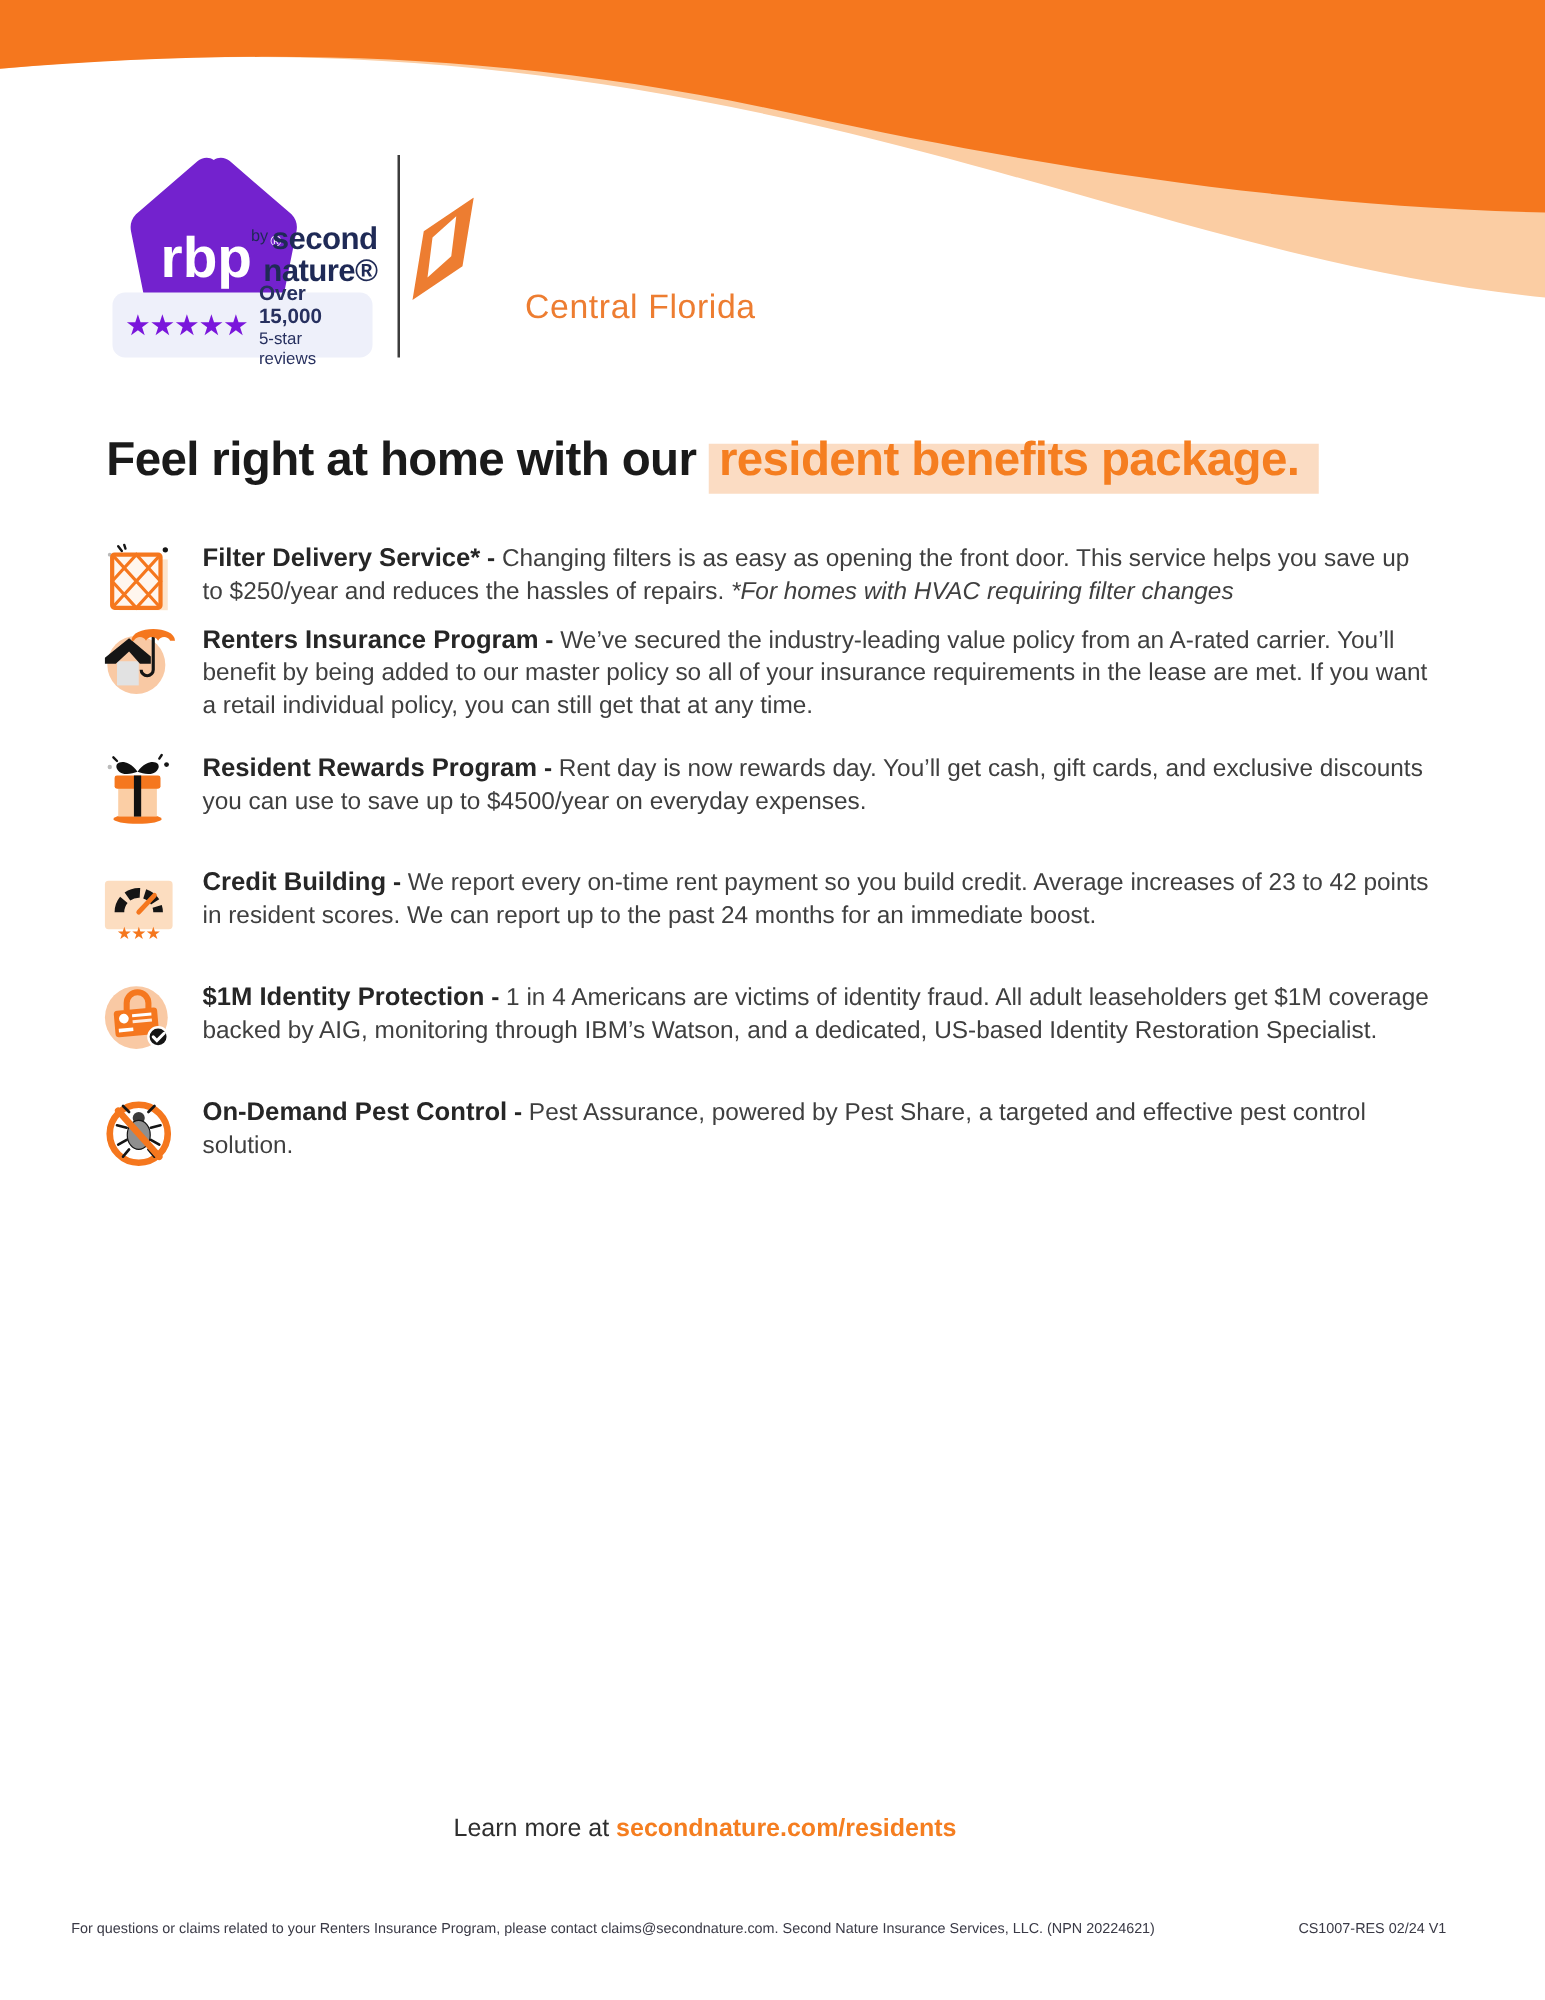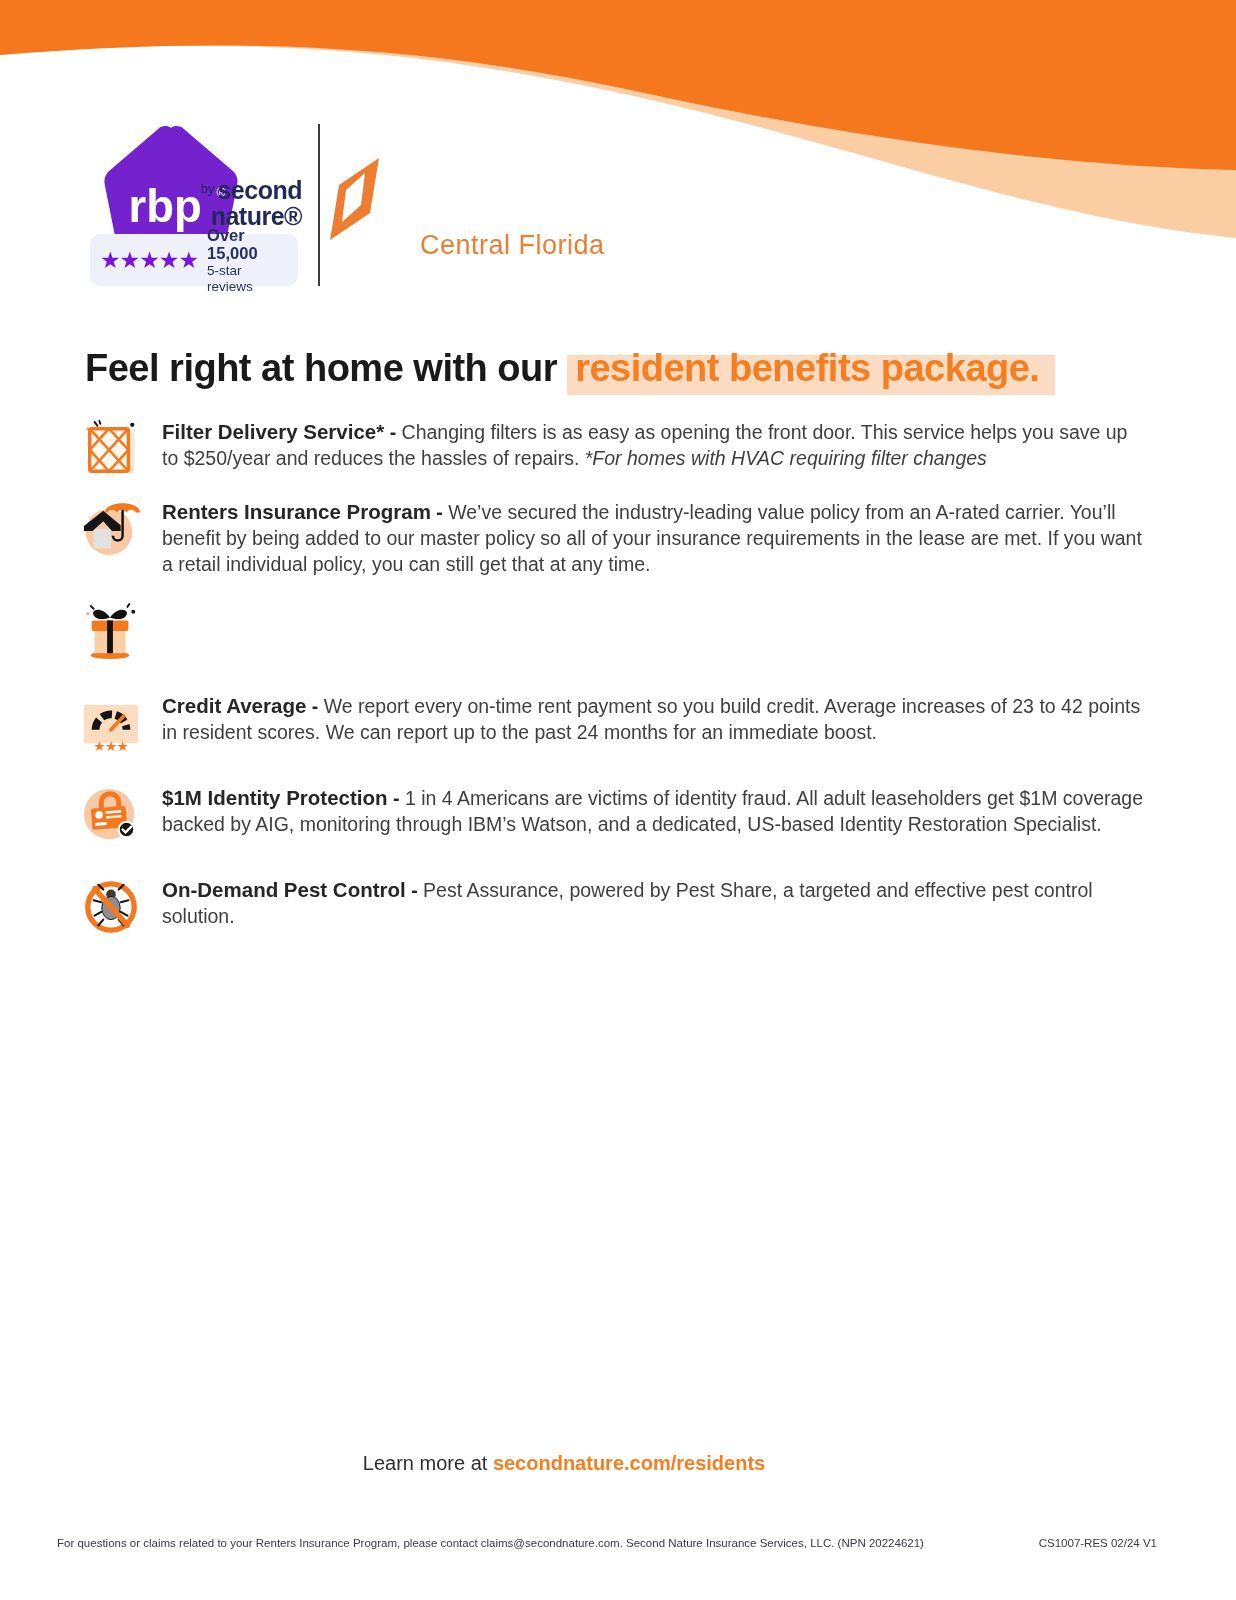--- a/index.html
+++ b/index.html
@@ -33,21 +33,21 @@
   .heading .hl{color:#f57e20;font-weight:700;padding:2px 16px 6px 8px;
                background:linear-gradient(#fbdcc3,#fbdcc3) left bottom / 100% 80% no-repeat;}
 
   
   .benefit{left:82px;width:1062px;display:flex;align-items:flex-start;gap:22px;}
   .b-icon{flex:0 0 58px;width:58px;height:64px;}
   .b-text{font-size:19.5px;line-height:26px;color:#3f3f3f;padding-top:2px;}
   .b-title{font-weight:700;color:#262626;font-size:20.5px;}
   .b-sep{font-weight:700;color:#262626;}
   .b-note{font-style:italic;}
-  .r1{top:417px;} .r2{top:497px;} .r3{top:600px;} .r4{top:691px;} .r5{top:783px;} .r6{top:875px;}
+  .r1{top:432px;} .r2{top:497px;} .r3{top:600px;} .r4{top:691px;} .r5{top:783px;} .r6{top:875px;}
 
   
   .learn-more{left:0;top:1452px;width:1128px;text-align:center;font-size:20px;color:#2f2f2f;}
   .learn-more .link{color:#f57e20;font-weight:700;}
   .fine-print{left:57px;top:1537px;width:1100px;display:flex;justify-content:space-between;
               font-size:11.5px;color:#3a3a46;gap:34px;}
 </style>
 </head>
 <body>
 
@@ -123,33 +123,36 @@
       <circle cx="6" cy="14" r="1.8" fill="#bbb"></circle>
       <circle cx="53" cy="12" r="2" fill="#151515"></circle>
       <path d="M9,6 L12,9 M49,4 L47,7" stroke="#151515" stroke-width="2" stroke-linecap="round"></path>
       <ellipse cx="29" cy="57" rx="20" ry="4" fill="#f5771e"></ellipse>
       <rect x="13" y="30" width="32" height="25" fill="#fbcea5"></rect>
       <rect x="10" y="21" width="38" height="11" rx="2" fill="#f5771e"></rect>
       <rect x="26" y="21" width="6" height="34" fill="#111"></rect>
       <path d="M29,18 C20,5 7,10 13,17 C16,21 24,20 29,18 Z" fill="#111"></path>
       <path d="M29,18 C38,5 51,10 45,17 C42,21 34,20 29,18 Z" fill="#111"></path>
     </svg>
+    <div class="b-text">
+      <span class="b-title">Resident Rewards Program</span><span class="b-sep"> - </span><span>Rent day is now rewards day. You’ll get cash, gift cards, and exclusive discounts you can use to save up to $4500/year on everyday expenses.</span>
+    </div>
   </div>
 
   <div class="abs benefit r4">
     <svg class="b-icon" viewBox="0 0 60 66">
       <rect x="2" y="14" width="56" height="40" rx="3" fill="#fcddc0"></rect>
       <path d="M14,40 A16,16 0 0 1 46,40" fill="none" stroke="#151515" stroke-width="8" stroke-dasharray="11 4"></path>
       <line x1="30" y1="40" x2="43" y2="26" stroke="#f5771e" stroke-width="4" stroke-linecap="round"></line>
       <text x="18" y="62" text-anchor="middle" font-size="14" fill="#f5771e" font-family="DejaVu Sans, sans-serif">★</text>
       <text x="30" y="62" text-anchor="middle" font-size="14" fill="#f5771e" font-family="DejaVu Sans, sans-serif">★</text>
       <text x="42" y="62" text-anchor="middle" font-size="14" fill="#f5771e" font-family="DejaVu Sans, sans-serif">★</text>
     </svg>
     <div class="b-text">
-      <span class="b-title">Credit Average</span><span class="b-sep"> - </span><span>We report every on-time rent payment so you build credit. Average increases of 23 to 42 points in resident scores. We can report up to the past 24 months for an immediate boost.</span>
+      <span class="b-title">Credit Building</span><span class="b-sep"> - </span><span>We report every on-time rent payment so you build credit. Average increases of 23 to 42 points in resident scores. We can report up to the past 24 months for an immediate boost.</span>
     </div>
   </div>
 
   <div class="abs benefit r5">
     <svg class="b-icon" viewBox="0 0 60 66">
       <circle cx="28" cy="32" r="26" fill="#f9c9a4"></circle>
       <path d="M20,26 v-6 a9,9 0 0 1 18,0 v6" fill="none" stroke="#f5771e" stroke-width="5"></path>
       <g transform="rotate(-5 28 36)">
         <rect x="10" y="25" width="36" height="22" rx="3" fill="#f5771e"></rect>
         <circle cx="18" cy="32" r="4" fill="#fff"></circle>

